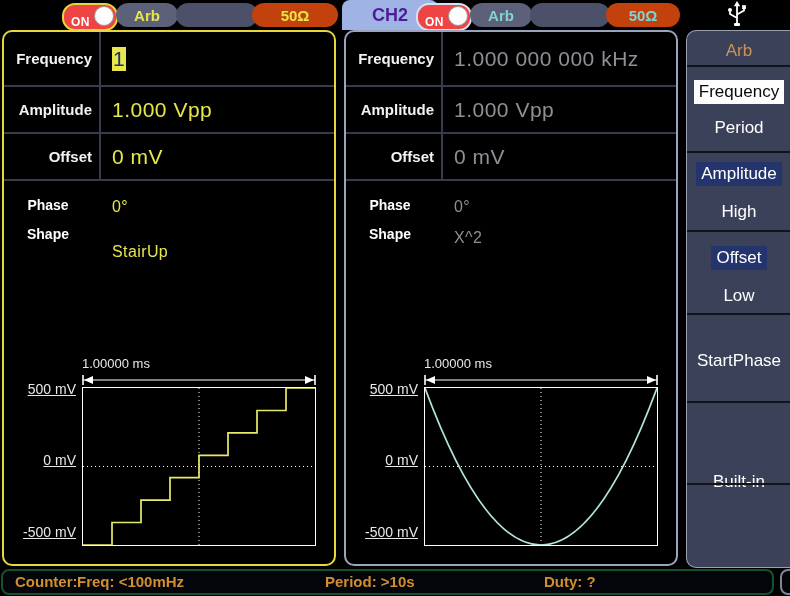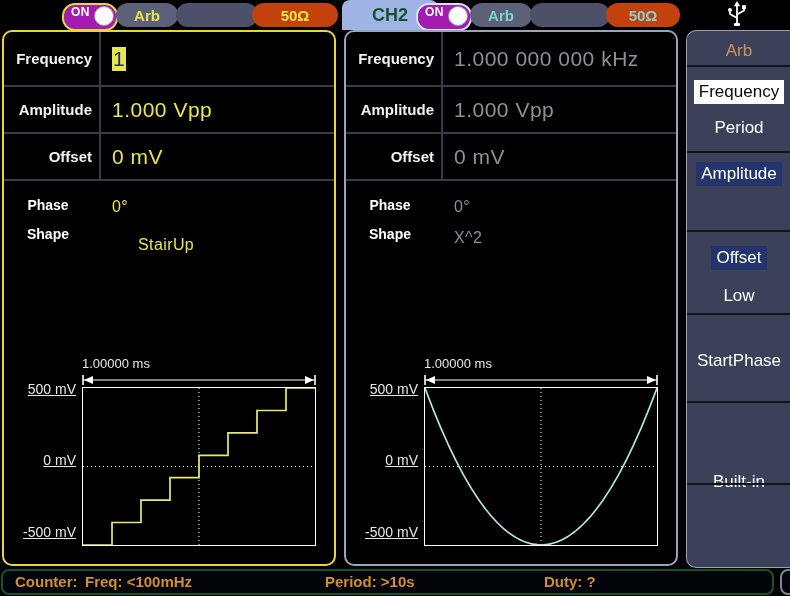--- a/index.html
+++ b/index.html
@@ -4,22 +4,22 @@
 <style>
   html,body{margin:0;padding:0;background:#000;}
   body{width:790px;height:596px;position:relative;overflow:hidden;
        font-family:"Liberation Sans", sans-serif;-webkit-font-smoothing:antialiased;}
   .abs{position:absolute;}
 
   
   .tab{top:0;height:30px;border-radius:8px 8px 0 0;display:flex;align-items:center;justify-content:center;
        font-weight:bold;font-size:18px;}
   .ch1-tab{left:2px;width:42px;background:#e8d73a;color:#404040;margin-top:40px;}
-  .ch2-tab{left:342px;width:96px;background:#9fb4e4;color:#14532d;}
-  .toggle{top:3px;width:52px;height:24px;border-radius:13px;background:#a21caf;display:flex;align-items:flex-start;}
+  .ch2-tab{left:342px;width:96px;background:#9fb4e4;color:#4c1d95;}
+  .toggle{top:3px;width:52px;height:24px;border-radius:13px;background:#ef4444;display:flex;align-items:flex-end;}
   .toggle.t1{left:62px;border:2px solid #e8d73a;}
   .toggle.t2{left:416px;border:2px solid #d9e1f4;}
   .toggle .on-lbl{color:#fff;font-weight:bold;font-size:12px;margin-left:7px;letter-spacing:.5px;}
   .toggle .knob{position:absolute;right:2px;top:1px;width:18px;height:18px;border-radius:50%;background:#fdfdfd;border:1px solid #9a9a9a;}
   .pill{top:3px;height:24px;border-radius:12px;display:flex;align-items:center;justify-content:center;
         font-weight:bold;font-size:15px;}
   .pill.light{background:#5c6078;}
   .pill.mid{background:#4c5068;}
   .pill.dark{background:#c2410c;}
   .yel{color:#e7e74b;} .cyn{color:#7fd4d4;}
@@ -60,21 +60,21 @@
   .sb-div{position:absolute;left:0;width:100%;height:2px;background:#121419;}
   .sb-item{position:absolute;left:0;width:100%;text-align:center;color:#fff;font-size:17px;}
   .sb-item span{display:inline-block;padding:2px 5px;}
   .sb-item.selected span{background:#fdfdfd;color:#0a0a0a;}
   .sb-item.navy span{background:#24356e;}
 
   
   .footer{left:1px;top:569px;width:769px;height:22px;background:#04050a;
           border:2px solid #14532d;border-radius:8px;}
   .footer span{position:absolute;top:2px;color:#d28f2f;font-weight:bold;font-size:15px;white-space:pre;}
-  .f1{left:12px;} .f2{left:82px;} .f3{left:322px;} .f4{left:541px;}
+  .f1{left:12px;} .f2{left:74px;} .f3{left:322px;} .f4{left:541px;}
   .stub{left:780px;top:569px;width:20px;height:22px;background:#04050a;
         border:2px solid #80859a;border-radius:8px 0 0 8px;}
   .usb{left:724px;top:1px;}
 </style>
 </head>
 <body>
 
 <div class="abs tab ch1-tab">CH1</div>
 <div class="abs toggle t1">
   <span class="on-lbl">ON</span>
@@ -115,21 +115,21 @@
     <div class="pvalue v-act">1.000 Vpp</div>
   </div>
   <div class="prow prow3">
     <div class="plabel">Offset</div>
     <div class="pvalue v-act">0 mV</div>
   </div>
 
   <div class="ps-label" style="top:165px;">Phase</div>
   <div class="ps-value v-act" style="top:166px;">0°</div>
   <div class="ps-label" style="top:194px;">Shape</div>
-  <div class="ps-value v-act" style="top:204px;margin-left:26px;">StairUp</div>
+  <div class="ps-value v-act" style="top:211px;">StairUp</div>
 
   <div class="span-lbl">1.00000 ms</div>
   <svg class="arrow-svg" width="234" height="12" viewBox="0 0 234 12">
     <line x1="1" y1="6" x2="233" y2="6" stroke="#fff" stroke-width="1"></line>
     <line x1="1" y1="1" x2="1" y2="11" stroke="#fff" stroke-width="1.6"></line>
     <line x1="233" y1="1" x2="233" y2="11" stroke="#fff" stroke-width="1.6"></line>
     <path d="M2 6 L11 2 L11 10 Z" fill="#fff"></path>
     <path d="M232 6 L223 2 L223 10 Z" fill="#fff"></path>
   </svg>
   <div class="ylab t">500 mV</div>
@@ -183,20 +183,21 @@
   </div>
 </div>
 
 <div class="abs sidebar">
   <div class="sb-title">Arb</div>
   <div class="sb-div" style="top:34px;"></div>
   <div class="sb-item selected" style="top:49px;"><span>Frequency</span></div>
   <div class="sb-item" style="top:85px;"><span>Period</span></div>
   <div class="sb-div" style="top:120px;"></div>
   <div class="sb-item navy" style="top:131px;"><span>Amplitude</span></div>
+  <div class="sb-item" style="top:169px;"><span>High</span></div>
   <div class="sb-div" style="top:199px;"></div>
   <div class="sb-item navy" style="top:215px;"><span>Offset</span></div>
   <div class="sb-item" style="top:253px;"><span>Low</span></div>
   <div class="sb-div" style="top:282px;"></div>
   <div class="sb-item" style="top:318px;"><span>StartPhase</span></div>
   <div class="sb-div" style="top:370px;"></div>
   <div class="sb-item" style="top:400px;margin-top:39px;"><span>Built-in</span></div>
   <div class="sb-div" style="top:452px;"></div>
 </div>
 

